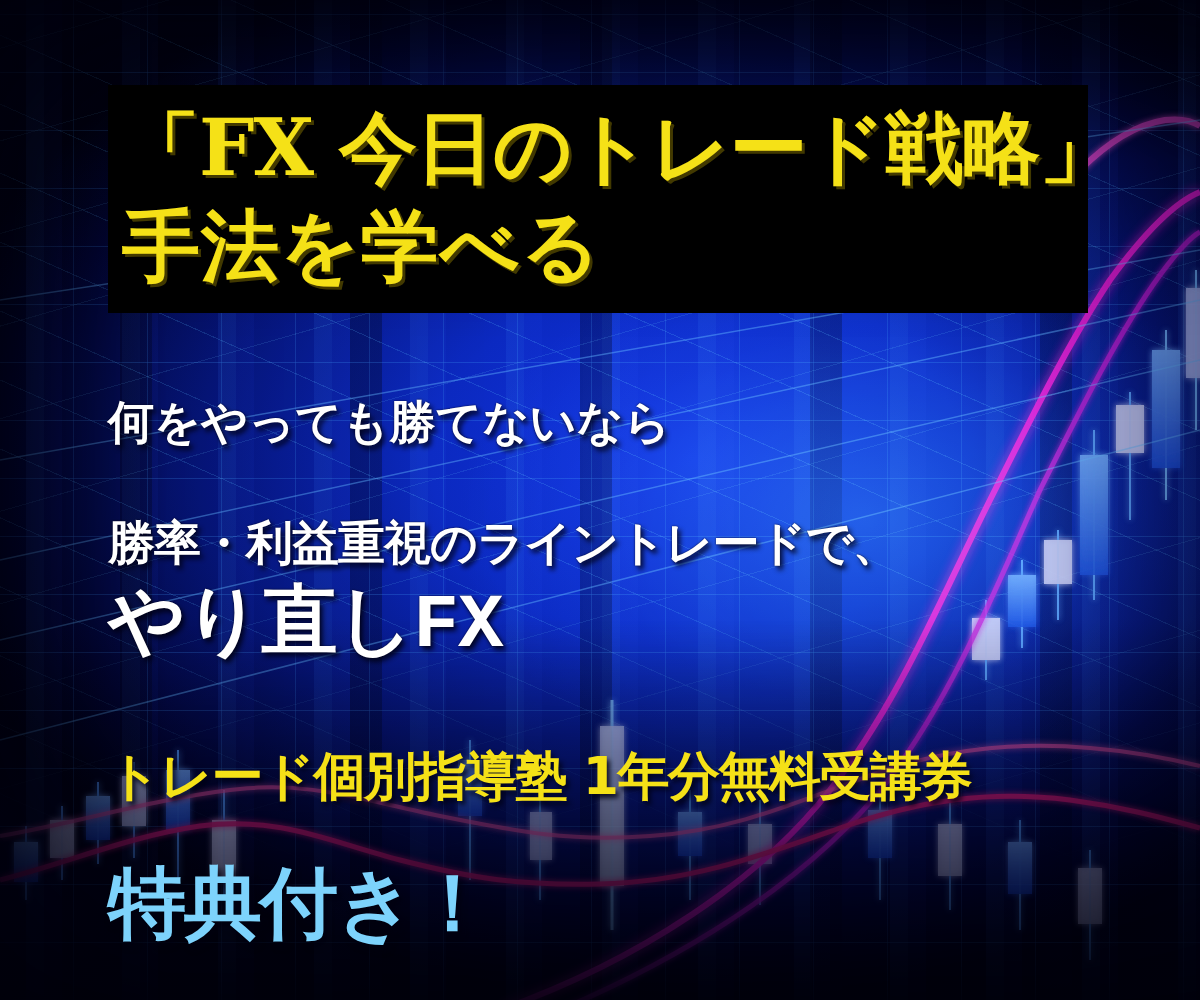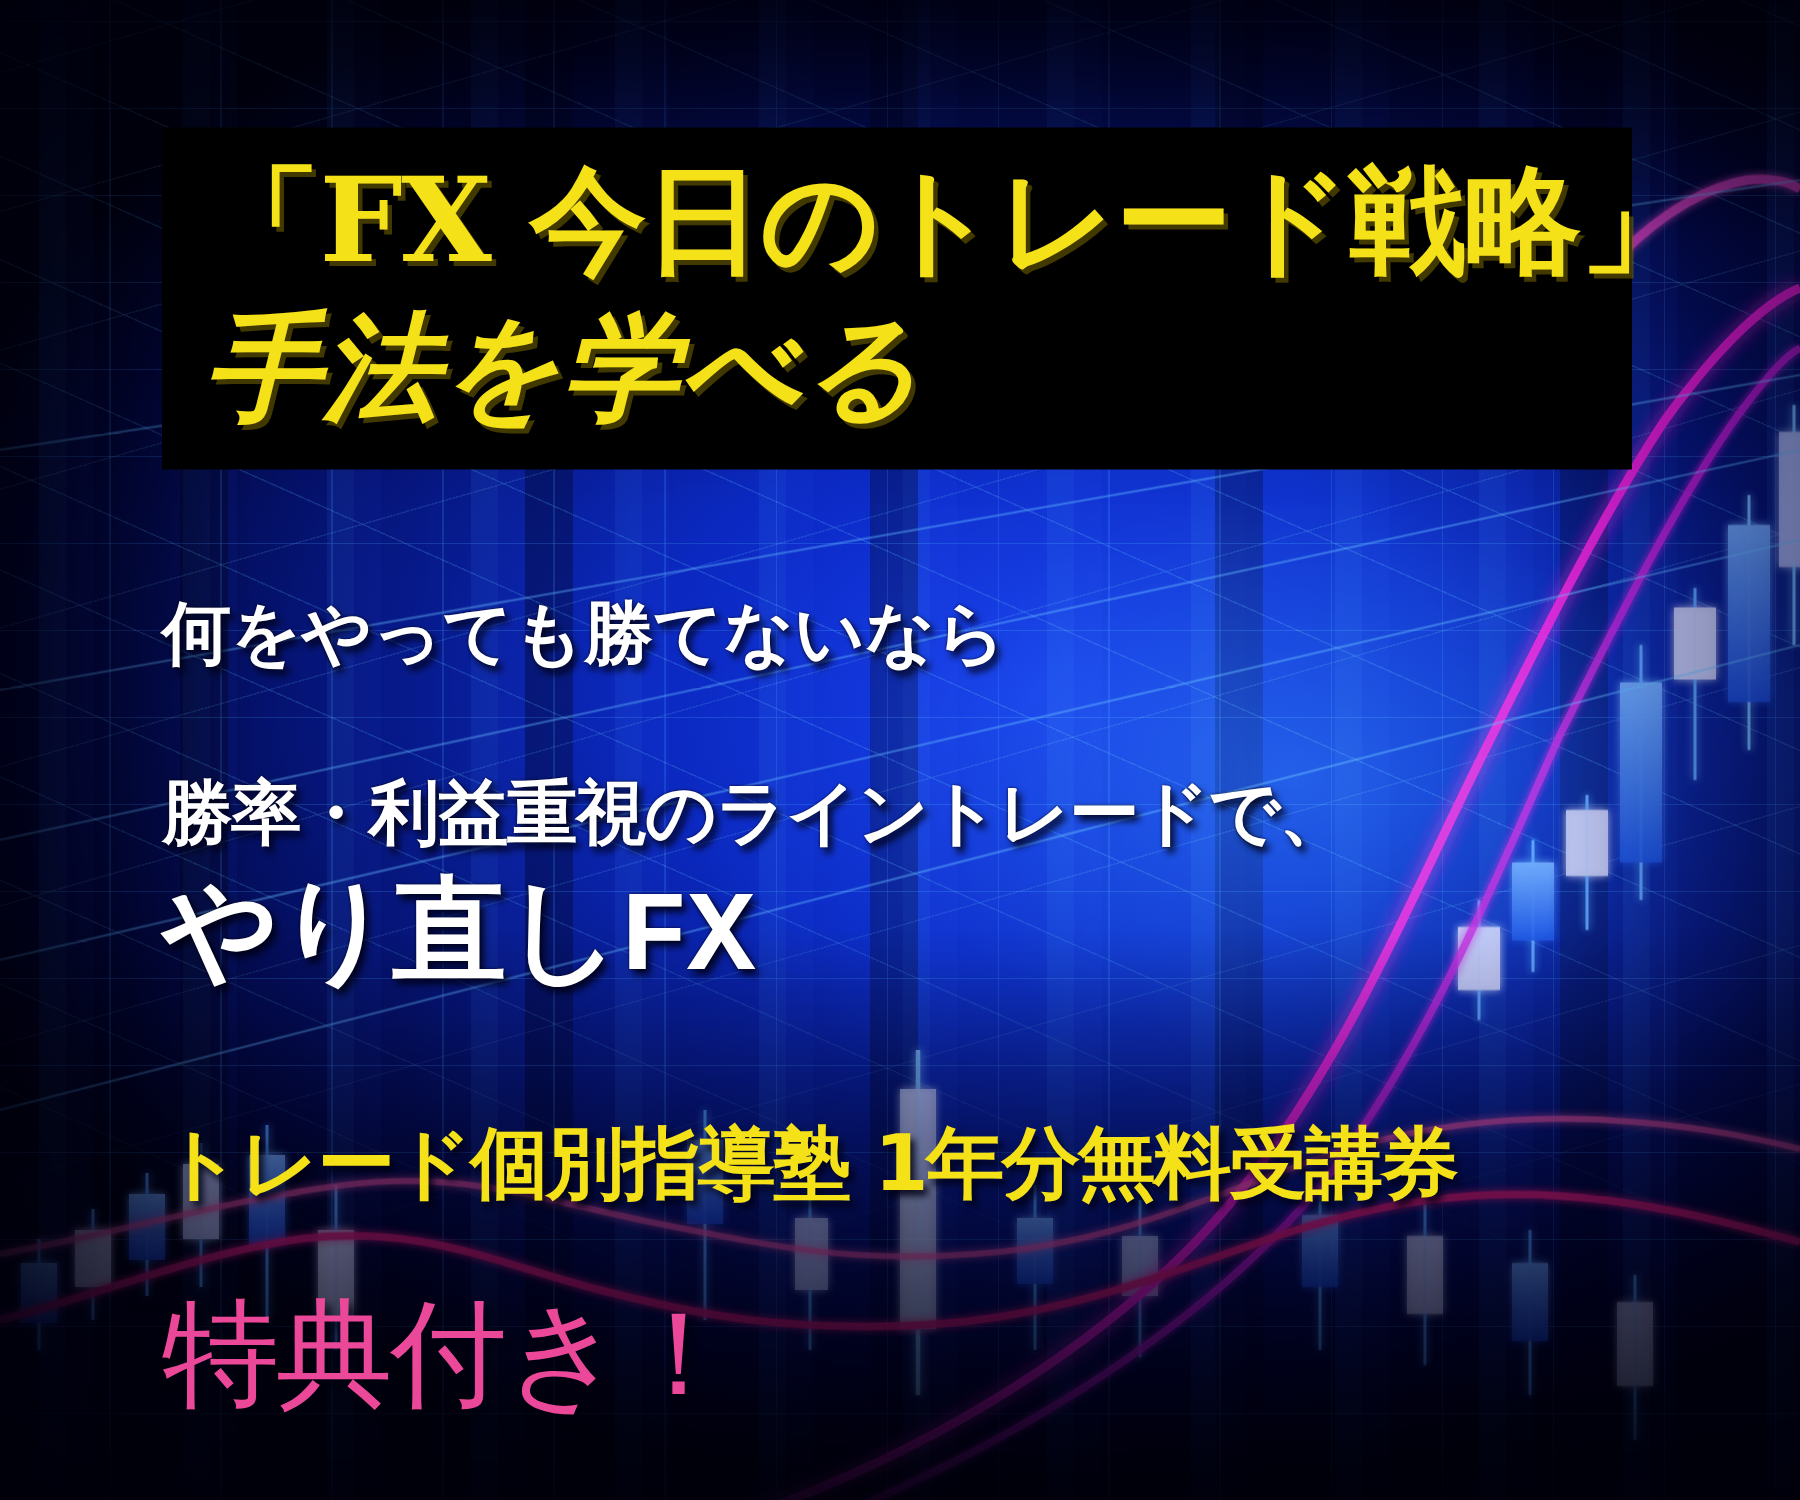--- a/index.html
+++ b/index.html
@@ -99,33 +99,33 @@
 
   
   .headline-box {
     position: absolute;
     left: 108px;
     top: 85px;
     width: 980px;
     height: 228px;
     background: #000000;
     box-sizing: border-box;
-    padding: 14px 0 0 28px;
+    padding: 14px 0 0 14px;
   }
   .headline-line {
     color: #f5e117;
     font-weight: 700;
     font-size: 78px;
     line-height: 98px;
     letter-spacing: -1px;
     white-space: nowrap;
     font-family: "DejaVu Serif", "Liberation Serif", serif;
     text-shadow: 3px 3px 0 rgba(120,104,0,0.55);
   }
-  .headline-line.l2 { letter-spacing: 1px; font-style: italic; }
+  .headline-line.l2 { letter-spacing: 1px; }
 
   .sub-block { position: absolute; left: 108px; }
 
   .white-line {
     color: #ffffff;
     font-weight: 700;
     white-space: nowrap;
     text-shadow: 3px 4px 5px rgba(0,0,20,0.85), 0 0 2px rgba(0,0,30,0.9);
     font-family: Liberation Mono, monospace;
   }
@@ -137,22 +137,22 @@
     color: #f5e117;
     font-weight: 700;
     white-space: nowrap;
     text-shadow: 3px 4px 5px rgba(0,0,20,0.85);
     font-family: "DejaVu Sans", "Liberation Sans", sans-serif;
   }
   .line-tokuten-1 { top: 745px; font-size: 52px; line-height: 62px; letter-spacing: -1.5px; }
   .line-nado { top: 798px; font-size: 44px; line-height: 54px; }
 
   .red-line {
-    color: #ec4899;
-    font-weight: 400;
+    color: #7dd3fc;
+    font-weight: 700;
     white-space: nowrap;
     top: 855px;
     font-size: 78px;
     line-height: 96px;
     letter-spacing: -2px;
     text-shadow: 4px 5px 6px rgba(0,0,15,0.8);
     font-family: "DejaVu Sans", "Liberation Sans", sans-serif;
   }
 </style>
 </head>

